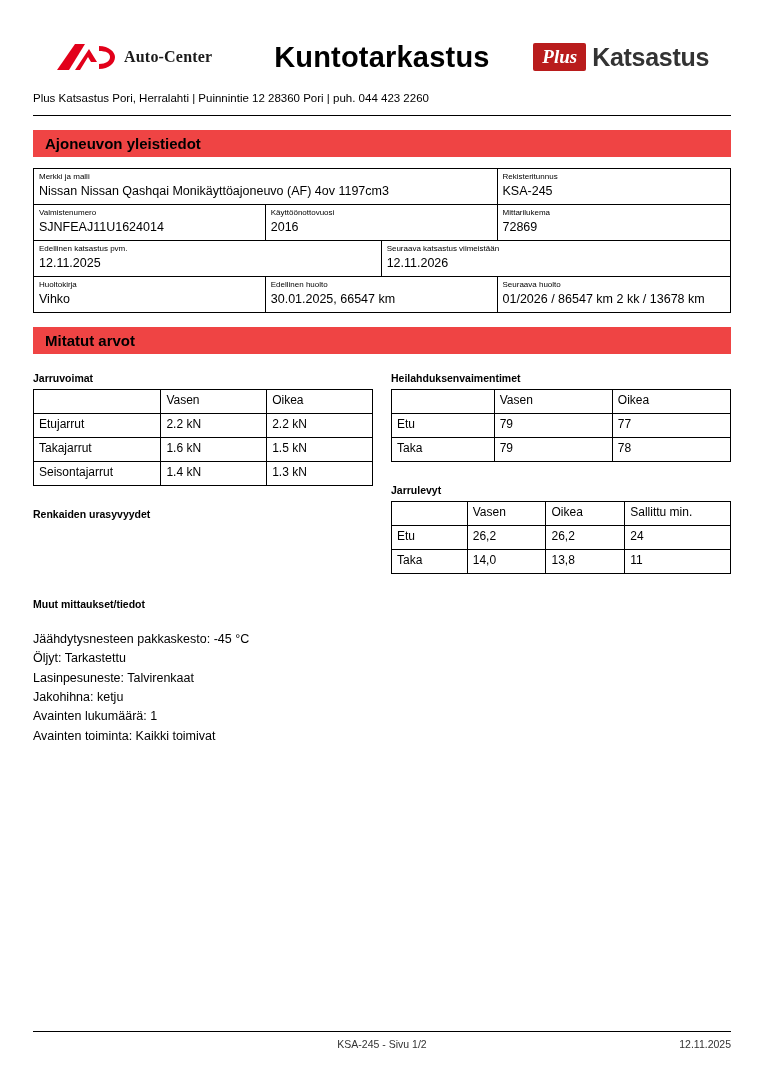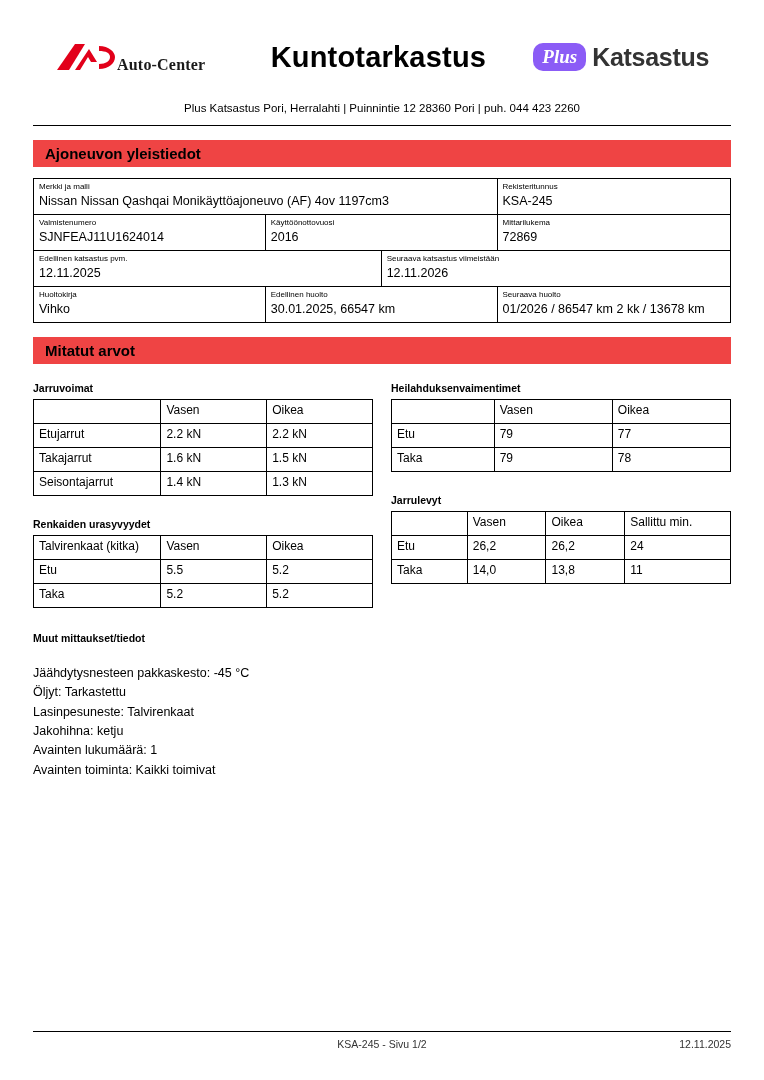--- a/index.html
+++ b/index.html
@@ -27,21 +27,22 @@
   
   .header {
     display: flex;
     align-items: center;
     justify-content: space-between;
     height: 62px;
     padding: 0 22px;
   }
   .logo-left {
     display: flex;
-    align-items: flex-end;
+    align-items: center;
+    gap: 7px;
   }
   .ac-mark {
     position: relative;
     width: 62px;
     height: 34px;
   }
   .ac-mark svg { display: block; }
   .ac-text {
     font-family: "Liberation Serif", serif;
     font-weight: bold;
@@ -56,42 +57,42 @@
     letter-spacing: 0.2px;
     margin-left: 18px;
     white-space: nowrap;
   }
   .logo-right {
     display: flex;
     align-items: center;
     gap: 6px;
   }
   .plus-badge {
-    background: #8b5cf6;
+    background: #b91c1c;
     color: #ffffff;
     font-family: "Liberation Serif", serif;
     font-style: italic;
     font-weight: bold;
     font-size: 19px;
     padding: 4px 9px 5px 9px;
-    border-radius: 10px;
+    border-radius: 2px;
     line-height: 1;
   }
   .katsastus-text {
     font-size: 25px;
     font-weight: bold;
     color: #333333;
     letter-spacing: -0.3px;
     white-space: nowrap;
   }
 
   .addressline {
-    text-align: center;
+    text-align: left;
     font-size: 11.5px;
-    margin-top: 14px;
+    margin-top: 4px;
     margin-bottom: 11px;
   }
   .hr-top {
     border: 0;
     border-top: 1px solid #000000;
     margin: 0 0 14px 0;
   }
 
   
   .section-bar {
@@ -307,39 +308,20 @@
         <tr>
           <td>Seisontajarrut</td>
           <td>1.4 kN</td>
           <td>1.3 kN</td>
         </tr>
       </tbody>
         </table>
 
       <div class="blk-2">
         <div class="sub-title">Renkaiden urasyvyydet</div>
-        <table class="data-table">
-          <tbody>
-              <tr>
-            <td style="width:38%">Talvirenkaat (kitka)</td>
-            <td style="width:31%">Vasen</td>
-            <td style="width:31%">Oikea</td>
-          </tr>
-          <tr>
-            <td>Etu</td>
-            <td>5.5</td>
-            <td>5.2</td>
-          </tr>
-          <tr>
-            <td>Taka</td>
-            <td>5.2</td>
-            <td>5.2</td>
-          </tr>
-        </tbody>
-          </table>
       </div>
     </div>
 
     <div class="col">
       <div class="sub-title">Heilahduksenvaimentimet</div>
       <table class="data-table">
         <tbody>
             <tr>
           <td style="width:30%"></td>
           <td style="width:35%">Vasen</td>

